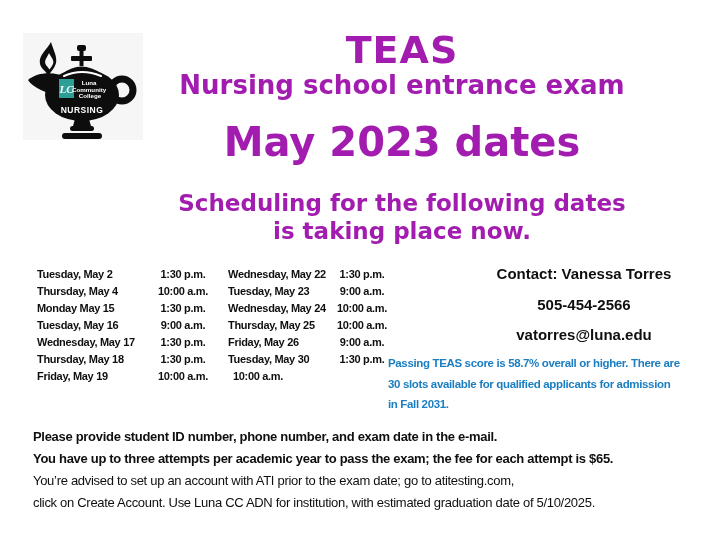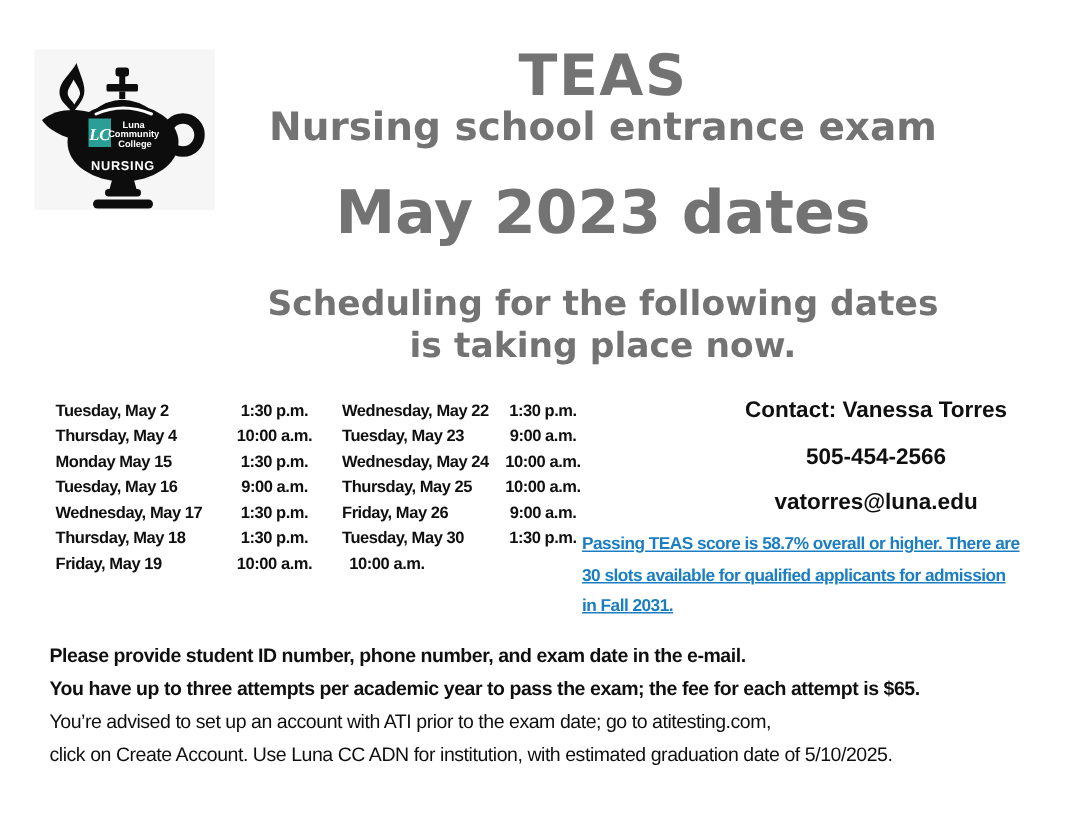--- a/index.html
+++ b/index.html
@@ -14,21 +14,21 @@
   
   .logo-box{
     position:absolute;left:23px;top:33px;
     width:120px;height:107px;
     background:#f6f6f6;
   }
   .logo-box svg{display:block;width:120px;height:107px;}
   
   .header{
     position:absolute;left:85px;top:0;width:634px;height:250px;
-    text-align:center;color:#737373;
+    text-align:center;color:#a21caf;
     font-family:"DejaVu Sans",sans-serif;font-weight:bold;
   }
   .title-teas{position:absolute;left:0;width:100%;top:30px;font-size:38px;line-height:1.1;letter-spacing:1px;}
   .title-sub{position:absolute;left:0;width:100%;top:71px;font-size:26px;line-height:1.1;}
   .title-dates{position:absolute;left:0;width:100%;top:120px;font-size:40px;line-height:1.1;}
   .title-sched{position:absolute;left:0;width:100%;top:189px;font-size:23px;line-height:28px;}
   
   .sched-table{position:absolute;top:266px;}
   .sched-table.left{left:37px;}
   .sched-table.mid{left:228px;}
@@ -39,21 +39,21 @@
   .cell-time{flex:0 0 60px;text-align:center;}
   
   .contact{position:absolute;left:455px;top:0;width:258px;text-align:center;font-weight:bold;font-size:15px;}
   .contact .c1{position:absolute;top:265px;left:0;width:100%;}
   .contact .c2{position:absolute;top:296px;left:0;width:100%;}
   .contact .c3{position:absolute;top:326px;left:0;width:100%;}
   
   .notice{
     position:absolute;left:388px;top:353px;width:330px;
     color:#1b7ec2;font-weight:bold;font-size:11.5px;
-    letter-spacing:-0.35px;line-height:20.5px;white-space:nowrap;text-decoration:underline;
+    letter-spacing:-0.35px;line-height:20.5px;white-space:nowrap;
   }
   
   .footer{
     position:absolute;left:33px;top:426px;width:686px;
     font-size:13px;letter-spacing:-0.3px;line-height:22px;white-space:nowrap;
   }
   .footer .bold{font-weight:bold;}
 </style>
 </head>
 <body>

